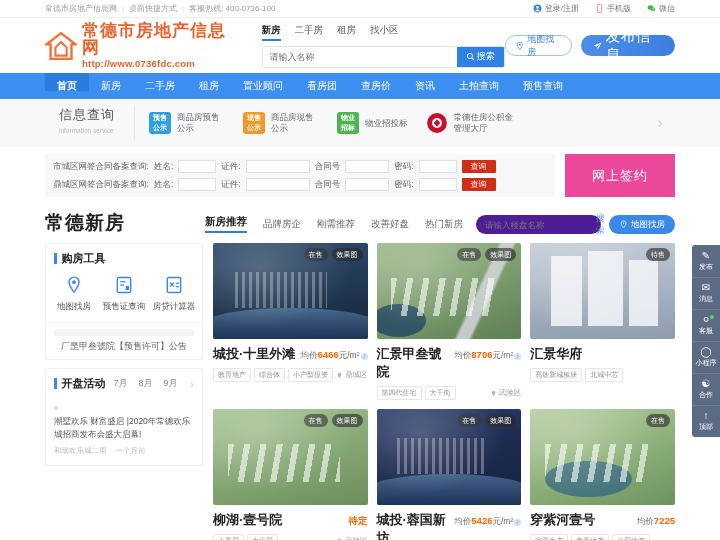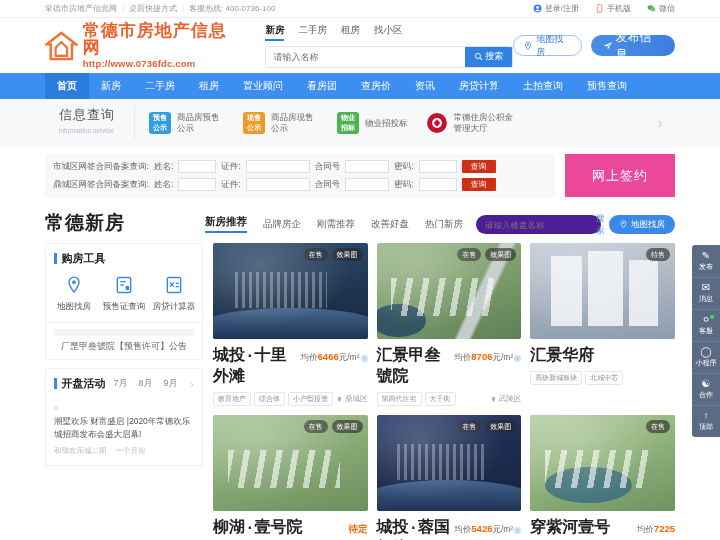--- a/index.html
+++ b/index.html
@@ -37,28 +37,28 @@
   .search-tabs .st.active { color:#222; font-weight:bold; border-bottom:2px solid #2b7fe0; }
   .search-box { display:flex; height:22px; border:1px solid #e3e3e3; border-radius:2px; overflow:hidden; background:#fff; }
   .search-box input { flex:1; border:0; outline:none; padding:0 7px; font-size:9px; color:#888;
                       font-family:"Liberation Sans",sans-serif; }
   .search-btn { width:47px; background:#2f82e4; color:#fff; font-size:9px; display:flex;
                 align-items:center; justify-content:center; gap:2px; cursor:pointer; }
 
   .hdr-actions { margin-left:auto; display:flex; align-items:center; gap:9px; }
   .btn-ghost { height:21px; padding:0 9px; border:1px solid #9cc3ee; border-radius:11px; color:#3d82d8;
                font-size:9px; display:flex; align-items:center; gap:3px; background:#fff; cursor:pointer; }
-  .btn-solid { height:21px; padding:0 12px; border-radius:11px; color:#fff; font-size:12px;
+  .btn-solid { height:21px; padding:0 12px; border-radius:11px; color:#fff; font-size:15px;
                display:flex; align-items:center; gap:3px; cursor:pointer;
                background:linear-gradient(90deg,#4a8ee8,#3d7fe0); }
 
   
   .nav { height:26px; background:#3c8ef0; }
   .nav .wrap { display:flex; height:26px; }
-  .nav-item { padding:0 12px; height:26px; line-height:26px; color:#fff; font-size:10px;
+  .nav-item { padding:0 12px; height:18px; line-height:26px; color:#fff; font-size:10px;
               cursor:pointer; white-space:nowrap; }
   .nav-item.active { background:#2b7ddd; font-weight:bold; }
 
   
   .infosec { background:#f7f8fa; }
   .infosec .wrap { display:flex; align-items:center; height:48px; background:#f7f8fa; }
   .is-title { width:90px; padding-left:14px; border-right:1px solid #e6e8eb; height:34px; }
   .is-title-cn { font-size:13px; color:#555; letter-spacing:1px; }
   .is-title-en { font-size:6.5px; color:#b5b9c0; margin-top:3px; }
   .is-items { display:flex; align-items:center; flex:1; padding-left:14px; gap:18px; }
@@ -124,21 +124,21 @@
   .news-title { font-size:8.5px; color:#555; line-height:13px; }
   .news-meta { font-size:7.5px; color:#bbb; margin-top:5px; display:flex; gap:9px; }
 
   
   .cards { display:grid; grid-template-columns:repeat(3,1fr); gap:9px; }
   .card { background:#fff; cursor:pointer; }
   .card-img { height:96px; position:relative; border-radius:2px; overflow:hidden; }
   .badges { position:absolute; right:5px; top:5px; display:flex; gap:4px; }
   .badge { background:rgba(40,40,40,0.62); color:#fff; font-size:7px; padding:1.5px 5px; border-radius:8px; }
   .card-row1 { display:flex; align-items:baseline; margin-top:6px; }
-  .card-name { font-size:16px; color:#222; font-weight:bold;font-family:Liberation Mono, monospace; }
+  .card-name { font-size:13px; color:#222; font-weight:bold; }
   .card-price { margin-left:auto; font-size:8.5px; color:#666; white-space:nowrap; }
   .card-price b { color:#f60; font-size:9.5px; }
   .card-price .i { display:inline-block; width:7px; height:7px; border-radius:50%; background:#cfe0f2;
                    color:#6aa0dc; font-size:5.5px; text-align:center; line-height:7px; margin-left:1px; }
   .card-price.pending { color:#f60; font-weight:bold; font-size:9.5px; }
   .card-row2 { display:flex; align-items:center; margin-top:5px; gap:3px; }
   .tag { border:1px solid #e4e6ea; color:#8b8f96; font-size:7px; padding:1px 4px; border-radius:2px;
          white-space:nowrap; }
   .card-loc { margin-left:auto; font-size:7.5px; color:#9aa0a8; display:flex; align-items:center; gap:2px;
               white-space:nowrap; }
@@ -268,21 +268,20 @@
   <div class="nav">
     <div class="wrap">
       <div class="nav-item active">首页</div>
       <div class="nav-item">新房</div>
       <div class="nav-item">二手房</div>
       <div class="nav-item">租房</div>
       <div class="nav-item">置业顾问</div>
       <div class="nav-item">看房团</div>
       <div class="nav-item">查房价</div>
       <div class="nav-item">资讯</div>
-      <div class="nav-item">房贷计算</div>
       <div class="nav-item">土拍查询</div>
       <div class="nav-item">预售查询</div>
     </div>
   </div>
 
   <div class="infosec">
     <div class="wrap">
       <div class="is-title">
         <div class="is-title-cn">信息查询</div>
         <div class="is-title-en">information service</div>

